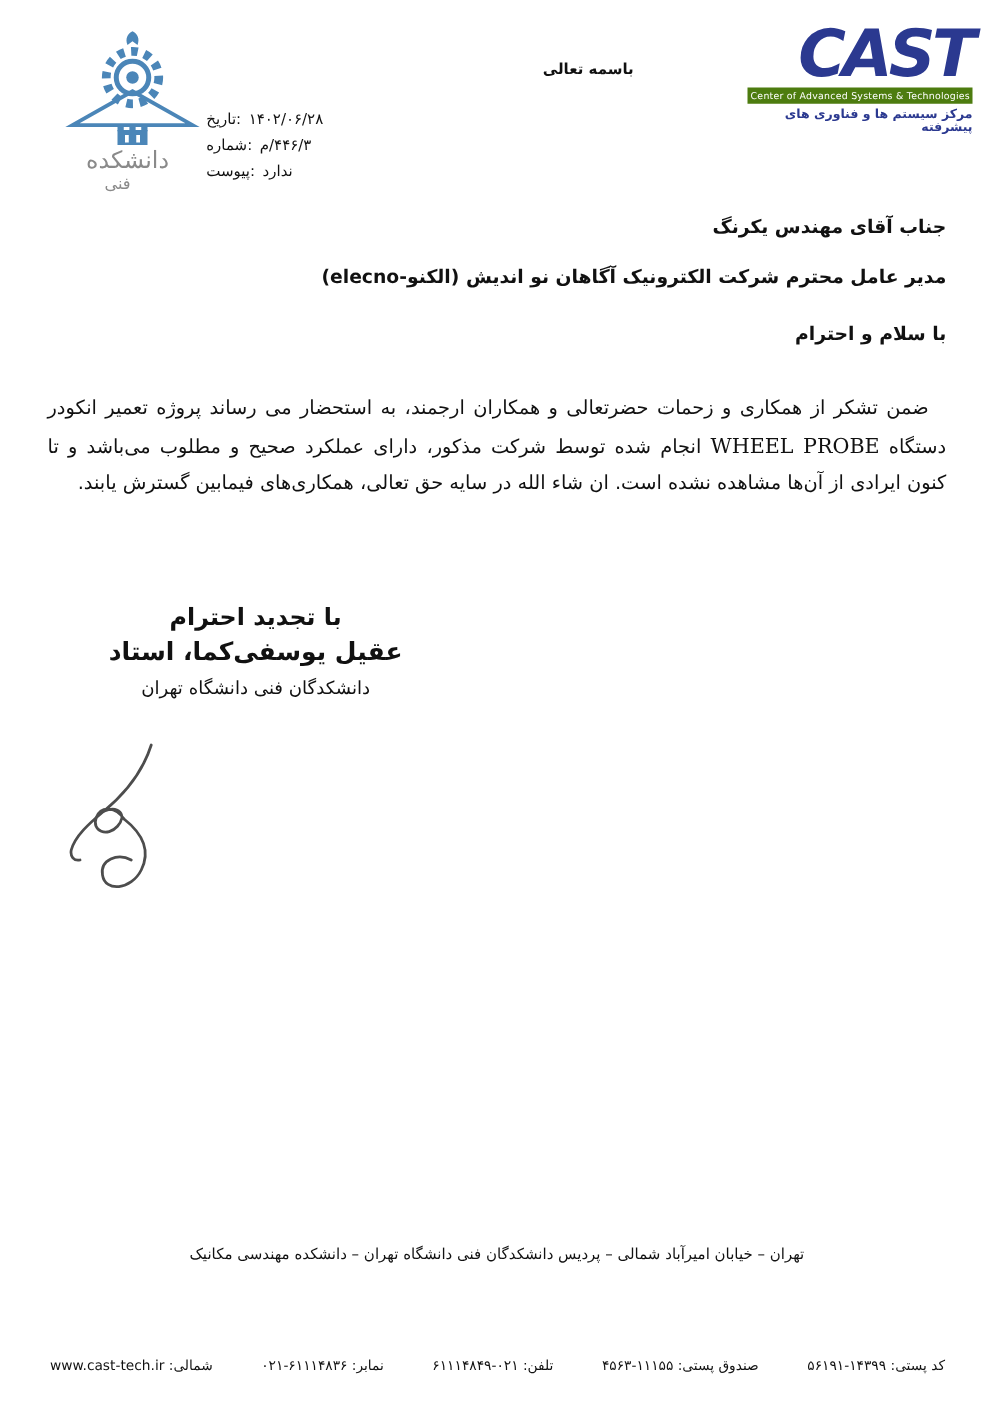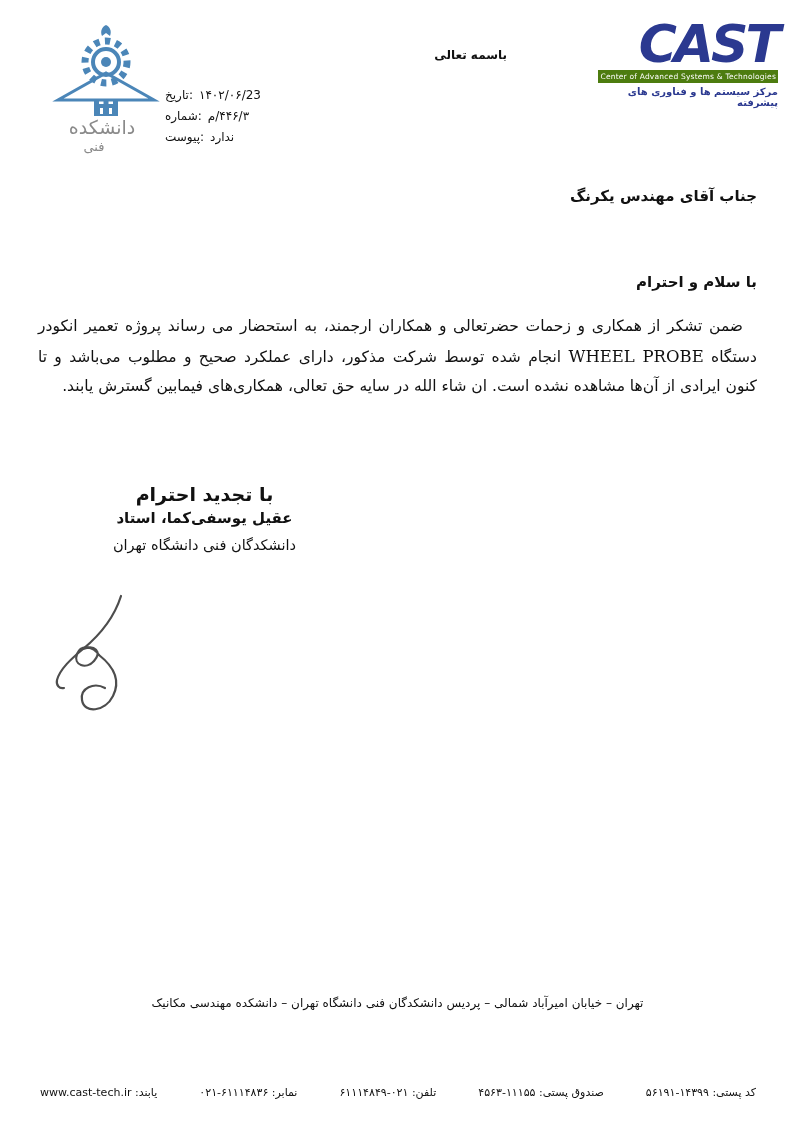--- a/index.html
+++ b/index.html
@@ -27,37 +27,37 @@
     font-family:"DejaVu Sans", sans-serif; margin-top:-2px;
   }
   .cast-tagline { color:#2b3990; font-size:10px; font-weight:bold; margin-top:3px; direction:rtl; }
 
   
   .meta-block { position:absolute; left:165px; top:88px; display:flex; flex-direction:column; row-gap:7px;text-align:right; }
   .meta-row { display:flex; direction:ltr; column-gap:6px; font-size:12px; align-items:baseline; }
   .meta-row .lbl { white-space:nowrap; }
 
   
-  .recipient { position:absolute; right:37px; left:38px; direction:rtl; text-align:right;margin-top:15px; }
+  .recipient { position:absolute; right:37px; left:38px; direction:rtl; text-align:right; }
   .rec-line1 { position:absolute; right:0; top:0; font-weight:bold; font-size:15px; }
   .rec-line2 { position:absolute; right:0; top:40px; font-weight:bold; font-size:15px; }
   .rec-salut { position:absolute; right:0; top:86px; font-weight:bold; font-size:15px; }
 
   
   .body-par {
     position:absolute; right:37px; left:38px; top:312px;
     direction:rtl; text-align:justify; font-size:15.5px; line-height:29.5px;
     text-indent:14px;
   }
   .latin { font-family:"DejaVu Serif", serif; font-size:16.5px; }
 
   
   .signature-block { position:absolute; left:22px; top:483px; width:365px; direction:rtl; text-align:center; }
   .sig-closing { font-weight:bold; font-size:19px; margin-bottom:4px; }
-  .sig-name    { font-weight:bold; font-size:15px; margin-bottom:10px; }
+  .sig-name    { font-weight:bold; font-size:20px; margin-bottom:10px; }
   .sig-title   { font-size:14.5px; margin-bottom:10px; }
   .signature-scribble { position:absolute; left:20px; top:590px; width:170px; height:145px; }
 
   
   .footer-address {
     position:absolute; left:38px; right:37px; top:996px;
     direction:rtl; text-align:center; font-size:12px;
   }
   .footer-contacts {
     position:absolute; left:40px; right:38px; top:1086px;
@@ -95,34 +95,35 @@
 
   <div class="cast-logo">
     <div class="cast-acronym">CAST</div>
     <div class="cast-banner">Center of Advanced Systems &amp; Technologies</div>
     <div class="cast-tagline">مرکز سیستم ها و فناوری های پیشرفته</div>
   </div>
 
   <div class="meta-block">
     <div class="meta-row">
       <span class="lbl">تاریخ:</span>
-      <span dir="ltr">۱۴۰۲/۰۶/23</span>
+      <span dir="ltr">۱۴۰۲/۰۶/۲۸</span>
     </div>
     <div class="meta-row">
       <span class="lbl">شماره:</span>
       <span dir="ltr"><span>م</span><span dir="ltr">/۴۴۶/۳</span></span>
     </div>
     <div class="meta-row">
       <span class="lbl">پیوست:</span>
       <span>ندارد</span>
     </div>
   </div>
 
   <div class="recipient" style="top:172px; height:120px;">
     <div class="rec-line1">جناب آقای مهندس یکرنگ</div>
+    <div class="rec-line2">مدیر عامل محترم شرکت الکترونیک آگاهان نو اندیش (الکنو-elecno)</div>
     <div class="rec-salut">با سلام و احترام</div>
   </div>
 
   <div class="body-par"><span>ضمن تشکر از همکاری و زحمات حضرتعالی و همکاران ارجمند، به استحضار می رساند پروژه تعمیر انکودر دستگاه </span><span class="latin">WHEEL PROBE</span><span> انجام شده توسط شرکت مذکور، دارای عملکرد صحیح و مطلوب می‌باشد و تا کنون ایرادی از آن‌ها مشاهده نشده است. ان شاء الله در سایه حق تعالی، همکاری‌های فیمابین گسترش یابند.</span></div>
 
   <div class="signature-block">
     <div class="sig-closing">با تجدید احترام</div>
     <div class="sig-name">عقیل یوسفی‌کما، استاد</div>
     <div class="sig-title">دانشکدگان فنی دانشگاه تهران</div>
   </div>
@@ -134,16 +135,16 @@
       <path d="M79,65 C93,76 101,90 93,106 C85,122 64,124 62,110 C60,98 74,92 85,98"></path>
     </g>
   </svg>
 
   <div class="footer-address">تهران – خیابان امیرآباد شمالی – پردیس دانشکدگان فنی دانشگاه تهران – دانشکده مهندسی مکانیک</div>
   <div class="footer-contacts">
     <span>کد پستی: ۱۴۳۹۹-۵۶۱۹۱</span>
     <span>صندوق پستی: ۱۱۱۵۵-۴۵۶۳</span>
     <span>تلفن: ۰۲۱-۶۱۱۱۴۸۴۹</span>
     <span>نمابر: ۶۱۱۱۴۸۳۶-۰۲۱</span>
-    <span>یابند: www.cast-tech.ir</span>
+    <span>شمالی: www.cast-tech.ir</span>
   </div>
 
 </div>
 
 </body></html>

